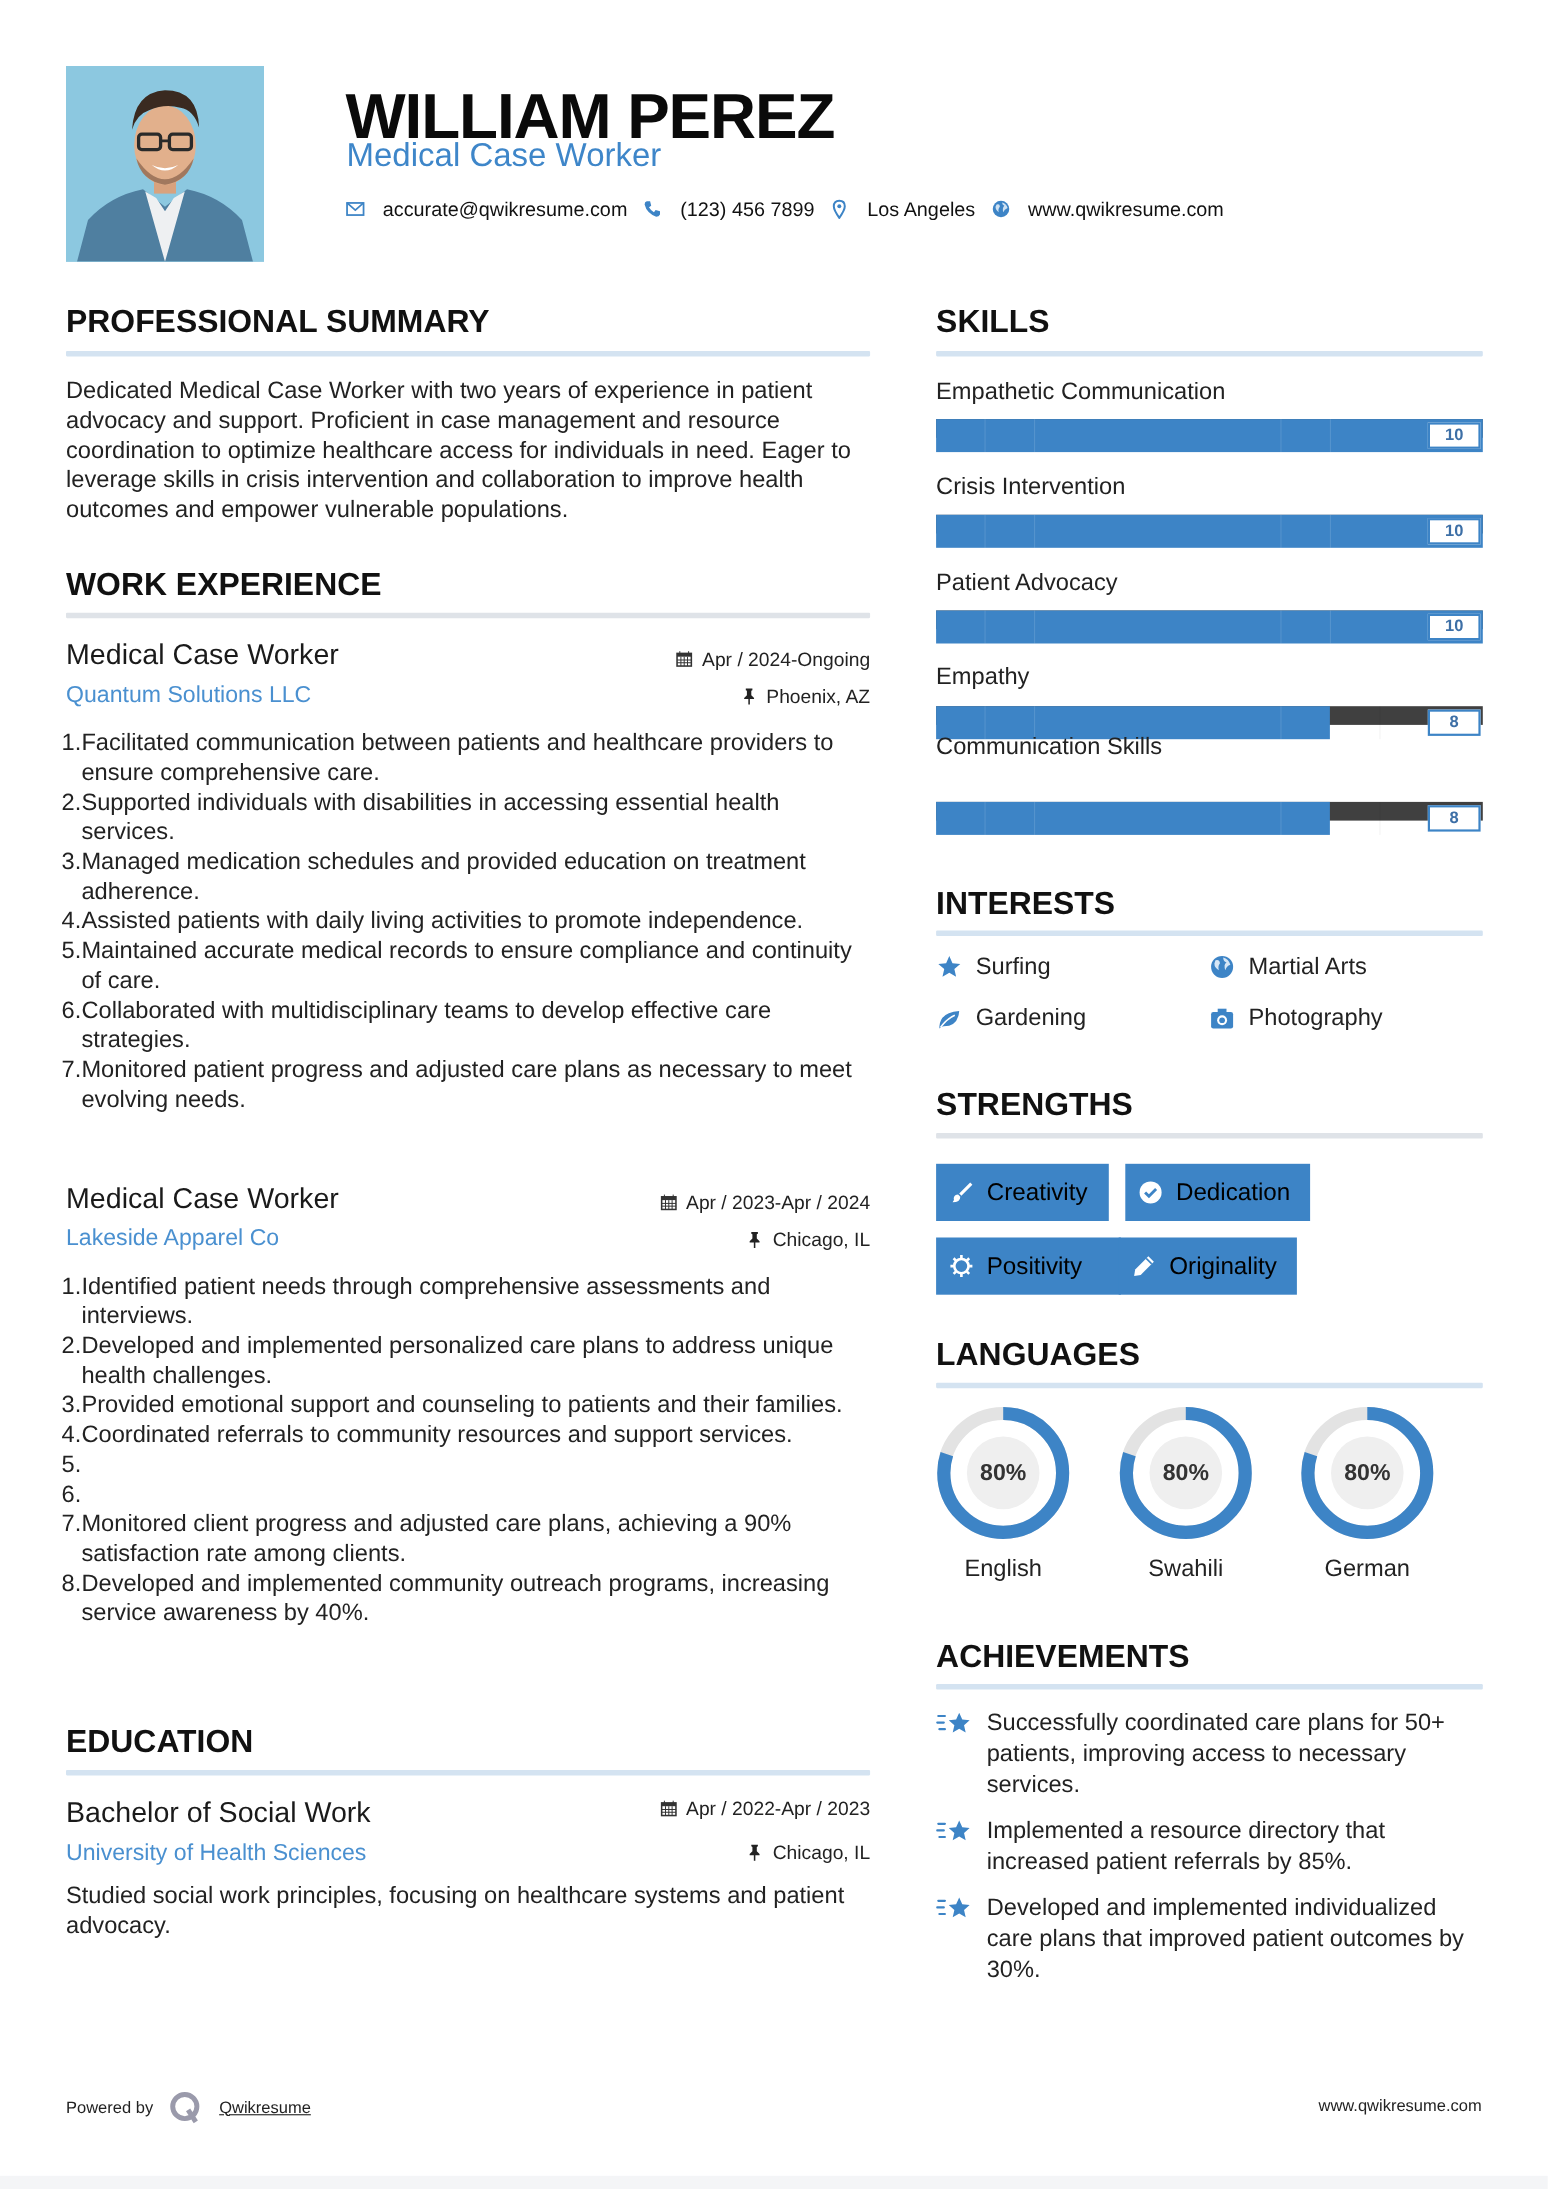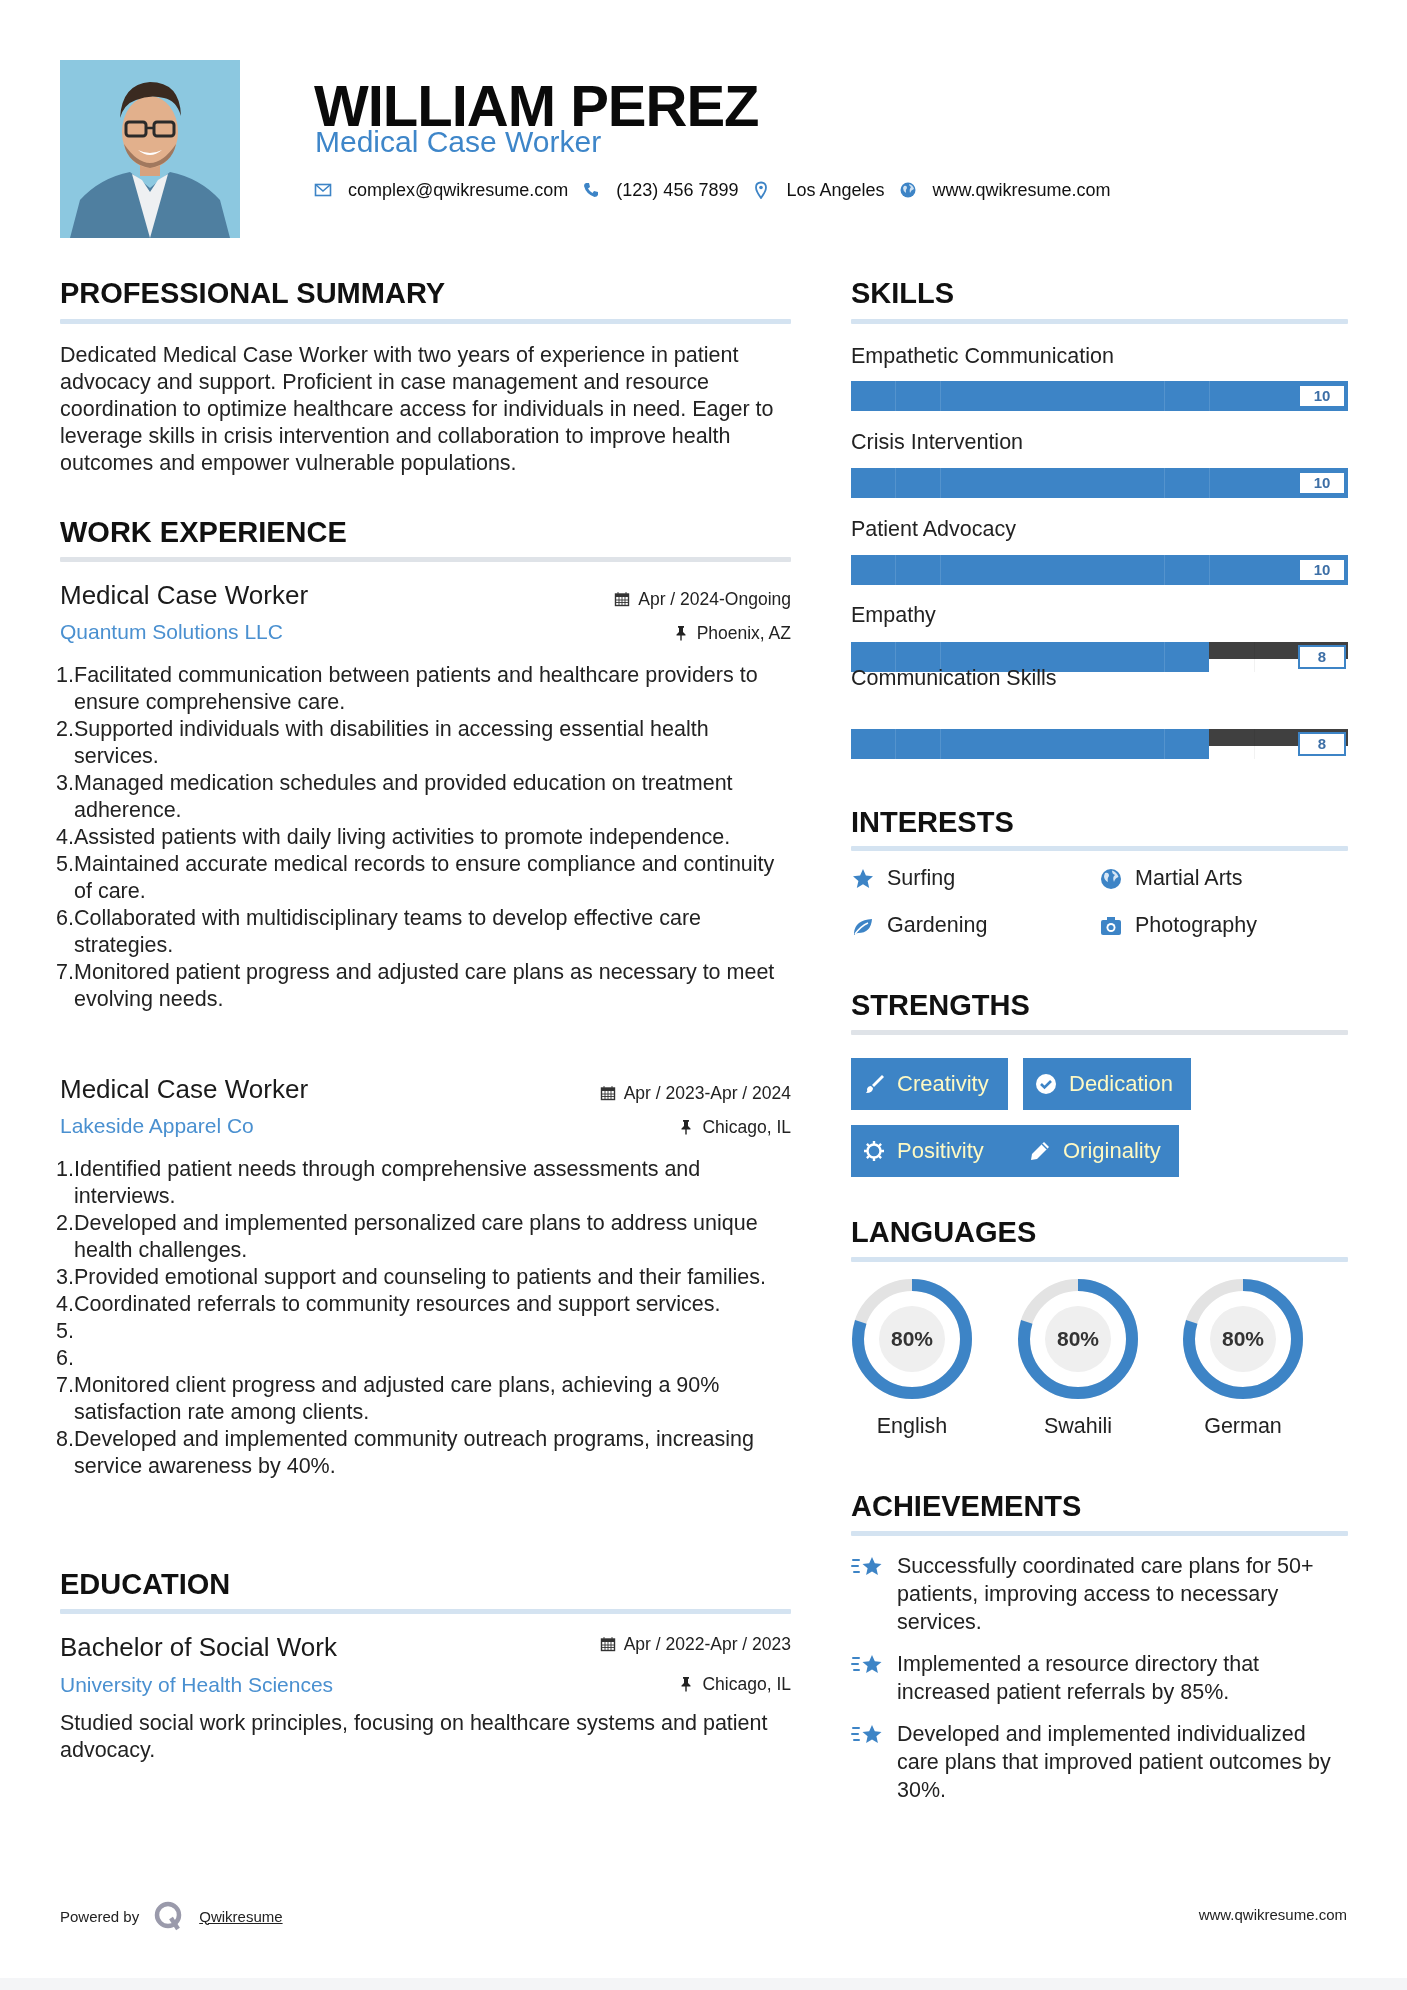--- a/index.html
+++ b/index.html
@@ -41,21 +41,21 @@
   .skill-bar { position: absolute; height: 17px; width: 497px; background: #404040; }
   .skill-bar .fill { position: absolute; left: 0; top: 0; height: 30px; background: #3d84c6; }
   .skill-bar .seg { position: absolute; top: 0; width: 1px; height: 30px; background: rgba(255,255,255,0.12); }
   .skill-bar .val { position: absolute; right: 2px; top: 3px; width: 48px; height: 24px; background: #fff; border: 2px solid #3d84c6; font-size: 15px; font-weight: bold; color: #3d6fa6; text-align: center; line-height: 20px; }
 
   
   .interest { position: absolute; display: flex; align-items: center; font-size: 21.5px; color: #222; }
   .interest svg { width: 24px; height: 24px; margin-right: 12px; }
 
   
-  .tag { position: absolute; height: 52px; background: #3d84c6; color: #fef9c3; font-size: 22px; display: flex; align-items: center; padding: 0 14px 0 12px; }
+  .tag { position: absolute; height: 52px; background: #3d84c6; color: #000000; font-size: 22px; display: flex; align-items: center; padding: 0 14px 0 12px; }
   .tag svg { width: 22px; height: 22px; margin-right: 12px; }
 
   
   .lang { position: absolute; width: 122px; text-align: center; }
   .lang .ring { width: 122px; height: 122px; position: relative; }
   .lang .ring svg { width: 122px; height: 122px; }
   .lang .pct { position: absolute; left: 0; top: 0; width: 122px; height: 122px; display: flex; align-items: center; justify-content: center; font-size: 21px; font-weight: bold; color: #333; }
   .lang .lname { font-size: 21.5px; color: #222; margin-top: 14px; }
 
   
@@ -94,21 +94,21 @@
   <div class="role">Medical Case Worker</div>
 
   <div class="contact">
     <span class="ci">
       <span class="ico">
         <svg viewBox="0 0 18 18">
             <rect x="1.5" y="3.5" width="15" height="11" fill="none" stroke="#3d84c6" stroke-width="1.6"></rect>
             <path d="M1.5 3.5 L9 10 L16.5 3.5" fill="none" stroke="#3d84c6" stroke-width="1.6"></path>
           </svg>
       </span>
-      <span>complex@qwikresume.com</span>
+      <span>accurate@qwikresume.com</span>
     </span>
     <span class="ci">
       <span class="ico">
         <svg viewBox="0 0 18 18">
             <path d="M4 2 L7 2 L8 6 L6 7.5 Q8 11 10.5 12 L12 10 L16 11 L16 14 Q15 16 12.5 16 Q4 13 2 5 Q2 2.5 4 2 Z" fill="#3d84c6"></path>
           </svg>
       </span>
       <span>(123) 456 7899</span>
     </span>
     <span class="ci">

